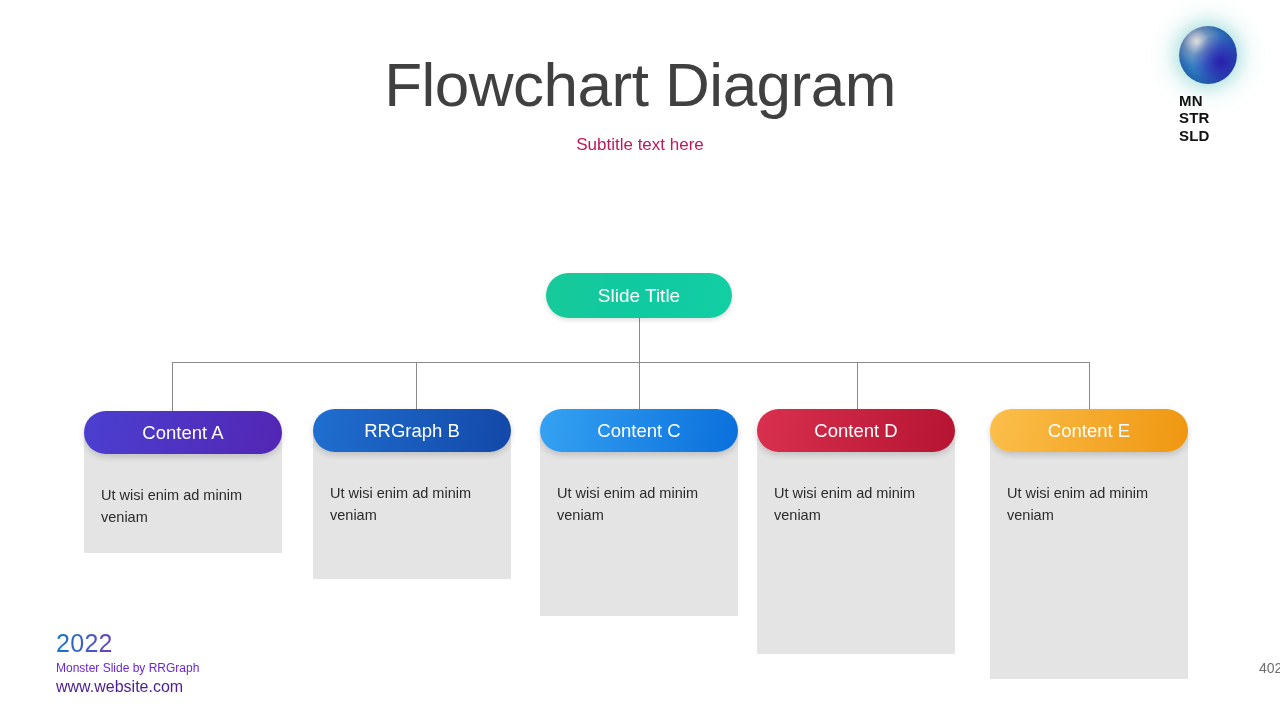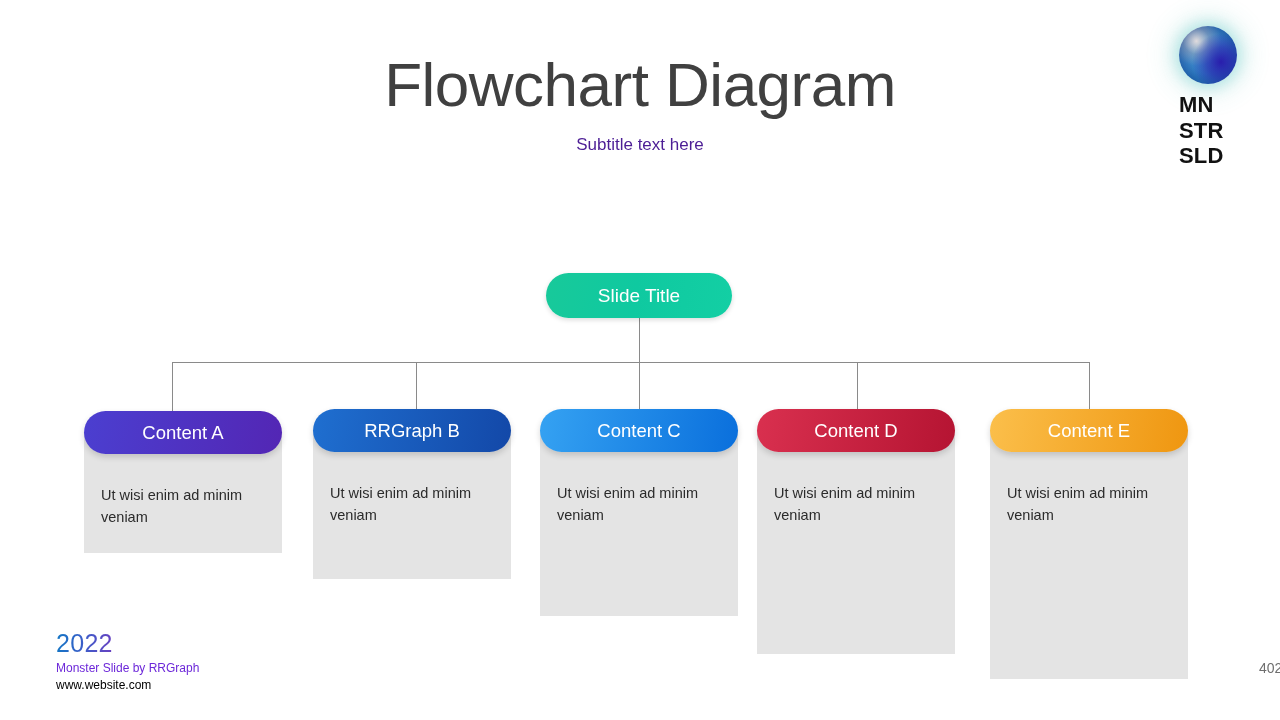--- a/index.html
+++ b/index.html
@@ -35,21 +35,21 @@
     line-height: 1.05;
   }
   .subtitle {
     position: absolute;
     left: 0;
     top: 135px;
     width: 1280px;
     text-align: center;
     font-size: 17px;
     font-weight: 400;
-    color: #4c1d95;
+    color: #be185d;
   }
 
   
   .logo {
     position: absolute;
     left: 1163px;
     top: 22px;
     width: 96px;
     height: 138px;
   }
@@ -63,21 +63,21 @@
     background:
       radial-gradient(circle at 72% 62%, rgba(40,20,170,0.92) 0%, rgba(40,20,170,0.55) 26%, rgba(40,20,170,0) 52%),
       radial-gradient(circle at 30% 26%, rgba(255,235,225,0.85) 0%, rgba(225,190,185,0.35) 22%, rgba(120,150,210,0.1) 42%, rgba(0,0,0,0) 60%),
       radial-gradient(circle at 50% 50%, #3fa9d8 0%, #2f7fc4 45%, #1e5fa8 72%, #13407c 100%);
     box-shadow: 0 0 14px 4px rgba(90,200,200,0.35), 0 0 26px 10px rgba(60,180,170,0.16);
   }
   .logo-text {
     position: absolute;
     left: 16px;
     top: 70px;
-    font-size: 22px;
+    font-size: 15px;
     font-weight: 700;
     line-height: 1.16;
     color: #111111;
     letter-spacing: 0.2px;
   }
 
   
   .connectors {
     position: absolute;
     left: 0;
@@ -154,22 +154,22 @@
     position: absolute;
     left: 56px;
     top: 661px;
     font-size: 12px;
     color: #6d28d9;
   }
   .footer-line2 {
     position: absolute;
     left: 56px;
     top: 678px;
-    font-size: 12px;
-    color: #000000;
+    font-size: 16px;
+    color: #4c1d95;
   }
   .page-number {
     position: absolute;
     left: 1259px;
     top: 660px;
     font-size: 14px;
     color: #6e6e6e;
   }
 </style>
 </head>

